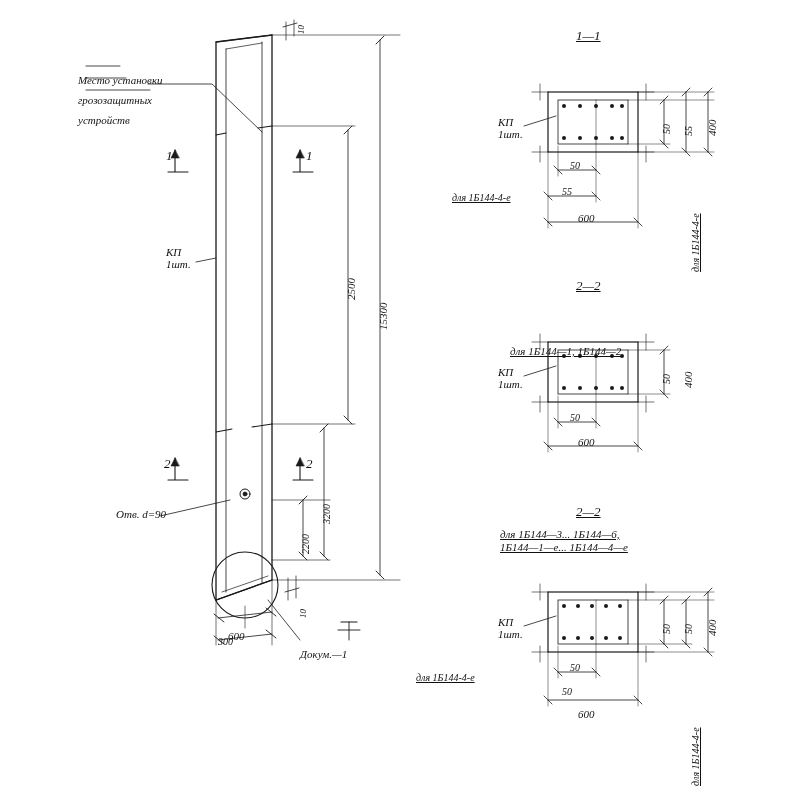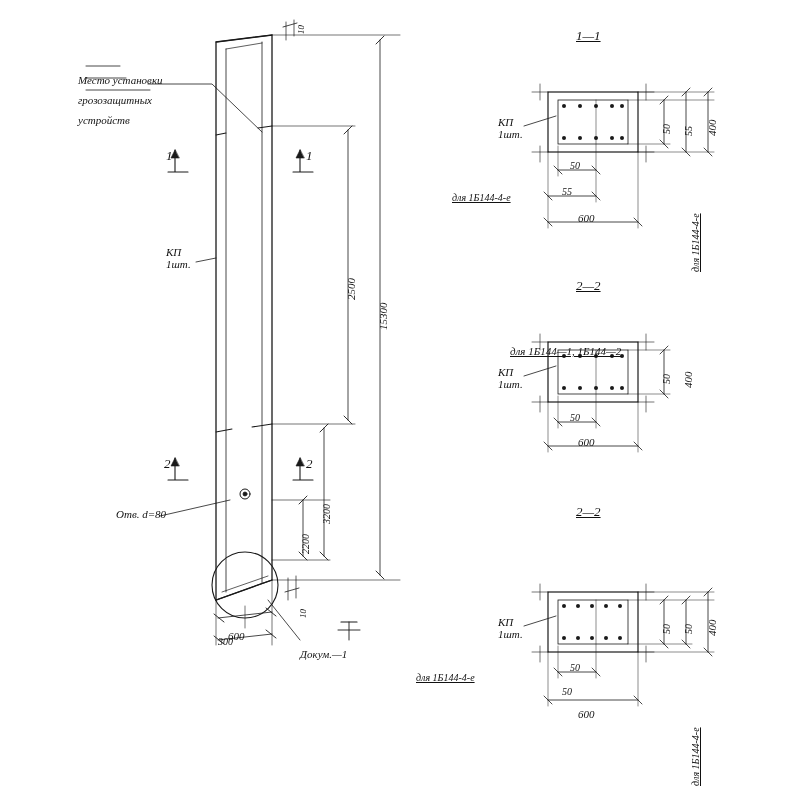--- a/index.html
+++ b/index.html
@@ -203,21 +203,21 @@
   </g>
 </svg>
 
 <div class="lbl s11" style="left:78px;top:70px;line-height:20px;"><span style="white-space:pre-line;">Место установки
 грозозащитных
 устройств</span></div>
 
 <div class="lbl s11" style="left:166px;top:246px;line-height:12px;white-space:pre-line;">КП
 1шт.</div>
 
-<div class="lbl s11" style="left:116px;top:508px;">Отв. d=80</div>
+<div class="lbl s11" style="left:116px;top:508px;">Отв. d=90</div>
 
 <div class="lbl s11" style="left:300px;top:648px;">Докум.—1</div>
 
 <div class="lbl s13" style="left:166px;top:148px;">1</div>
 <div class="lbl s13" style="left:306px;top:148px;">1</div>
 <div class="lbl s13" style="left:164px;top:456px;">2</div>
 <div class="lbl s13" style="left:306px;top:456px;">2</div>
 
 <div class="lbl s9 vert" style="left:296px;top:34px;transform:rotate(-90deg);">10</div>
 <div class="lbl s11 vert" style="left:345px;top:300px;transform:rotate(-90deg);">2500</div>
@@ -243,20 +243,22 @@
 <div class="lbl s13 u" style="left:576px;top:278px;">2—2</div>
 <div class="lbl s11 u" style="left:510px;top:304px;margin-top:41px;">для 1Б144—1, 1Б144—2</div>
 <div class="lbl s11" style="left:498px;top:366px;line-height:12px;white-space:pre-line;">КП
 1шт.</div>
 <div class="lbl s10" style="left:570px;top:412px;">50</div>
 <div class="lbl s11" style="left:578px;top:436px;">600</div>
 <div class="lbl s10 vert" style="left:661px;top:384px;transform:rotate(-90deg);">50</div>
 <div class="lbl s11 vert" style="left:682px;top:388px;transform:rotate(-90deg);">400</div>
 
 <div class="lbl s13 u" style="left:576px;top:504px;">2—2</div>
+<div class="lbl s11 u" style="left:500px;top:528px;line-height:13px;white-space:pre-line;">для 1Б144—3... 1Б144—6,
+1Б144—1—е... 1Б144—4—е</div>
 <div class="lbl s11" style="left:498px;top:616px;line-height:12px;white-space:pre-line;">КП
 1шт.</div>
 <div class="lbl s10" style="left:570px;top:662px;">50</div>
 <div class="lbl s10" style="left:562px;top:686px;">50</div>
 <div class="lbl s11" style="left:578px;top:708px;">600</div>
 <div class="lbl s10 vert" style="left:661px;top:634px;transform:rotate(-90deg);">50</div>
 <div class="lbl s10 vert" style="left:683px;top:634px;transform:rotate(-90deg);">50</div>
 <div class="lbl s11 vert" style="left:706px;top:636px;transform:rotate(-90deg);">400</div>
 <div class="lbl s10 u" style="left:416px;top:672px;">для 1Б144-4-е</div>
 <div class="lbl s10 u vert" style="left:690px;top:786px;transform:rotate(-90deg);">для 1Б144-4-е</div>

